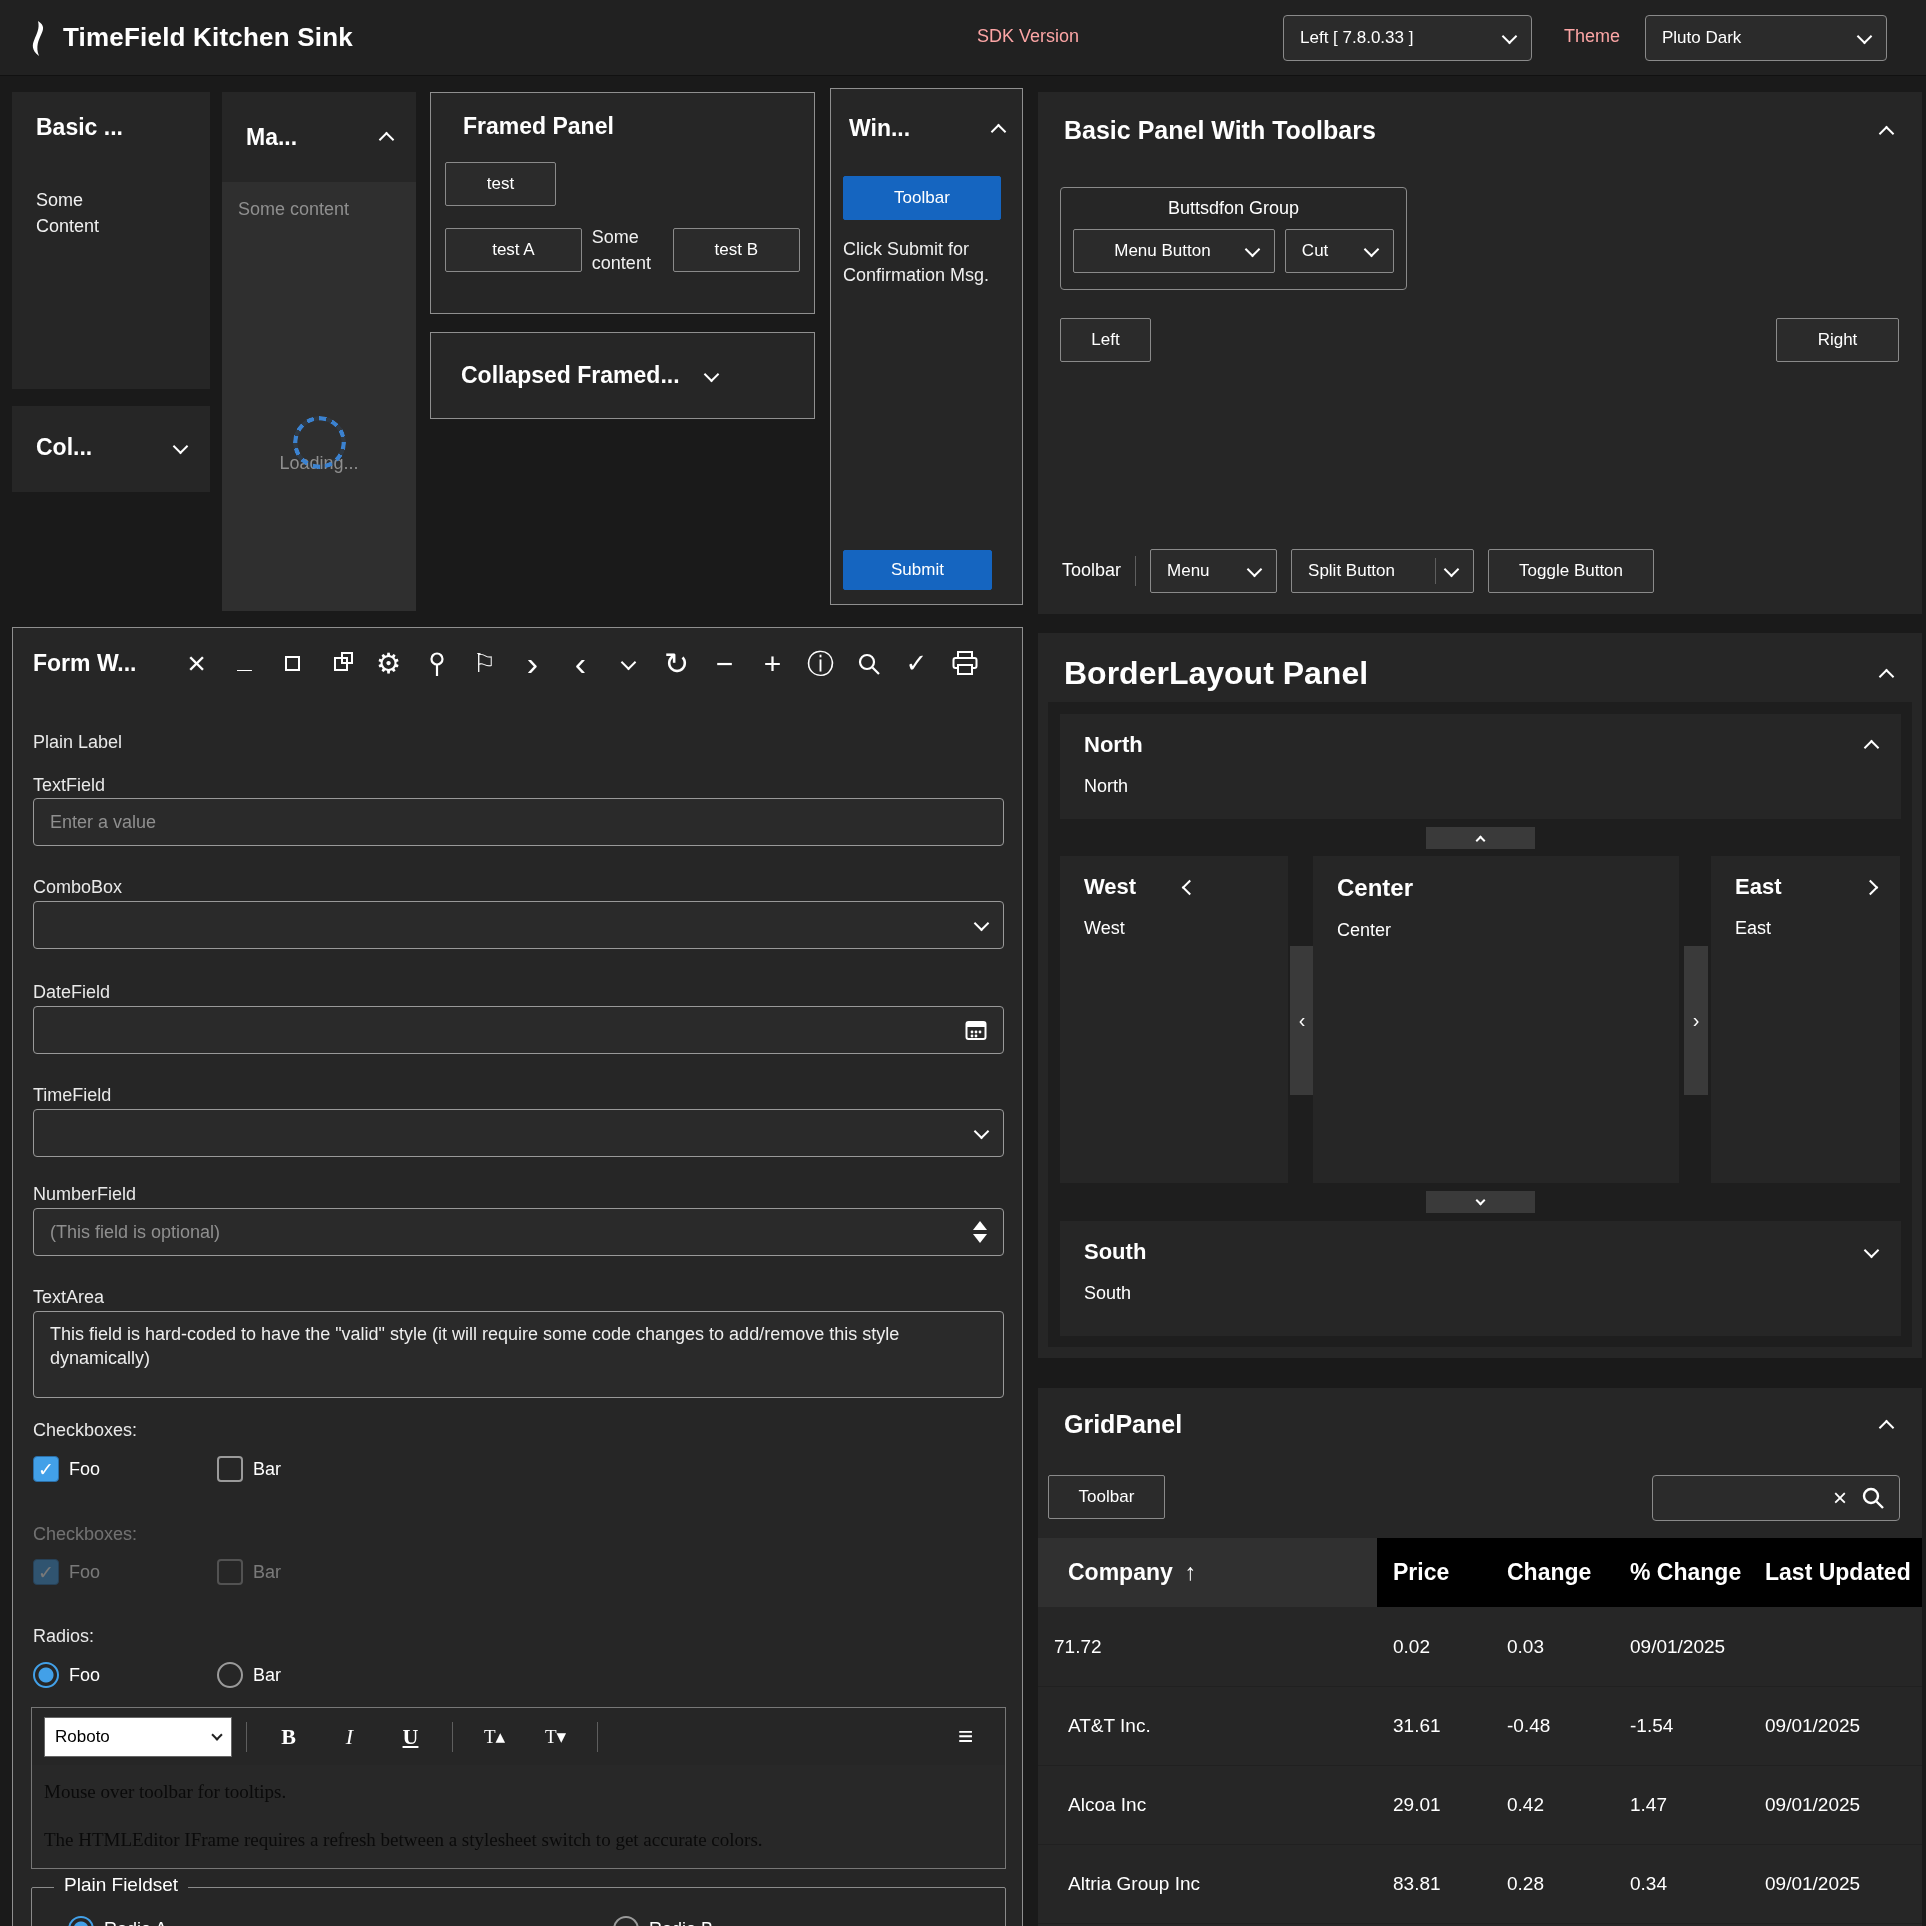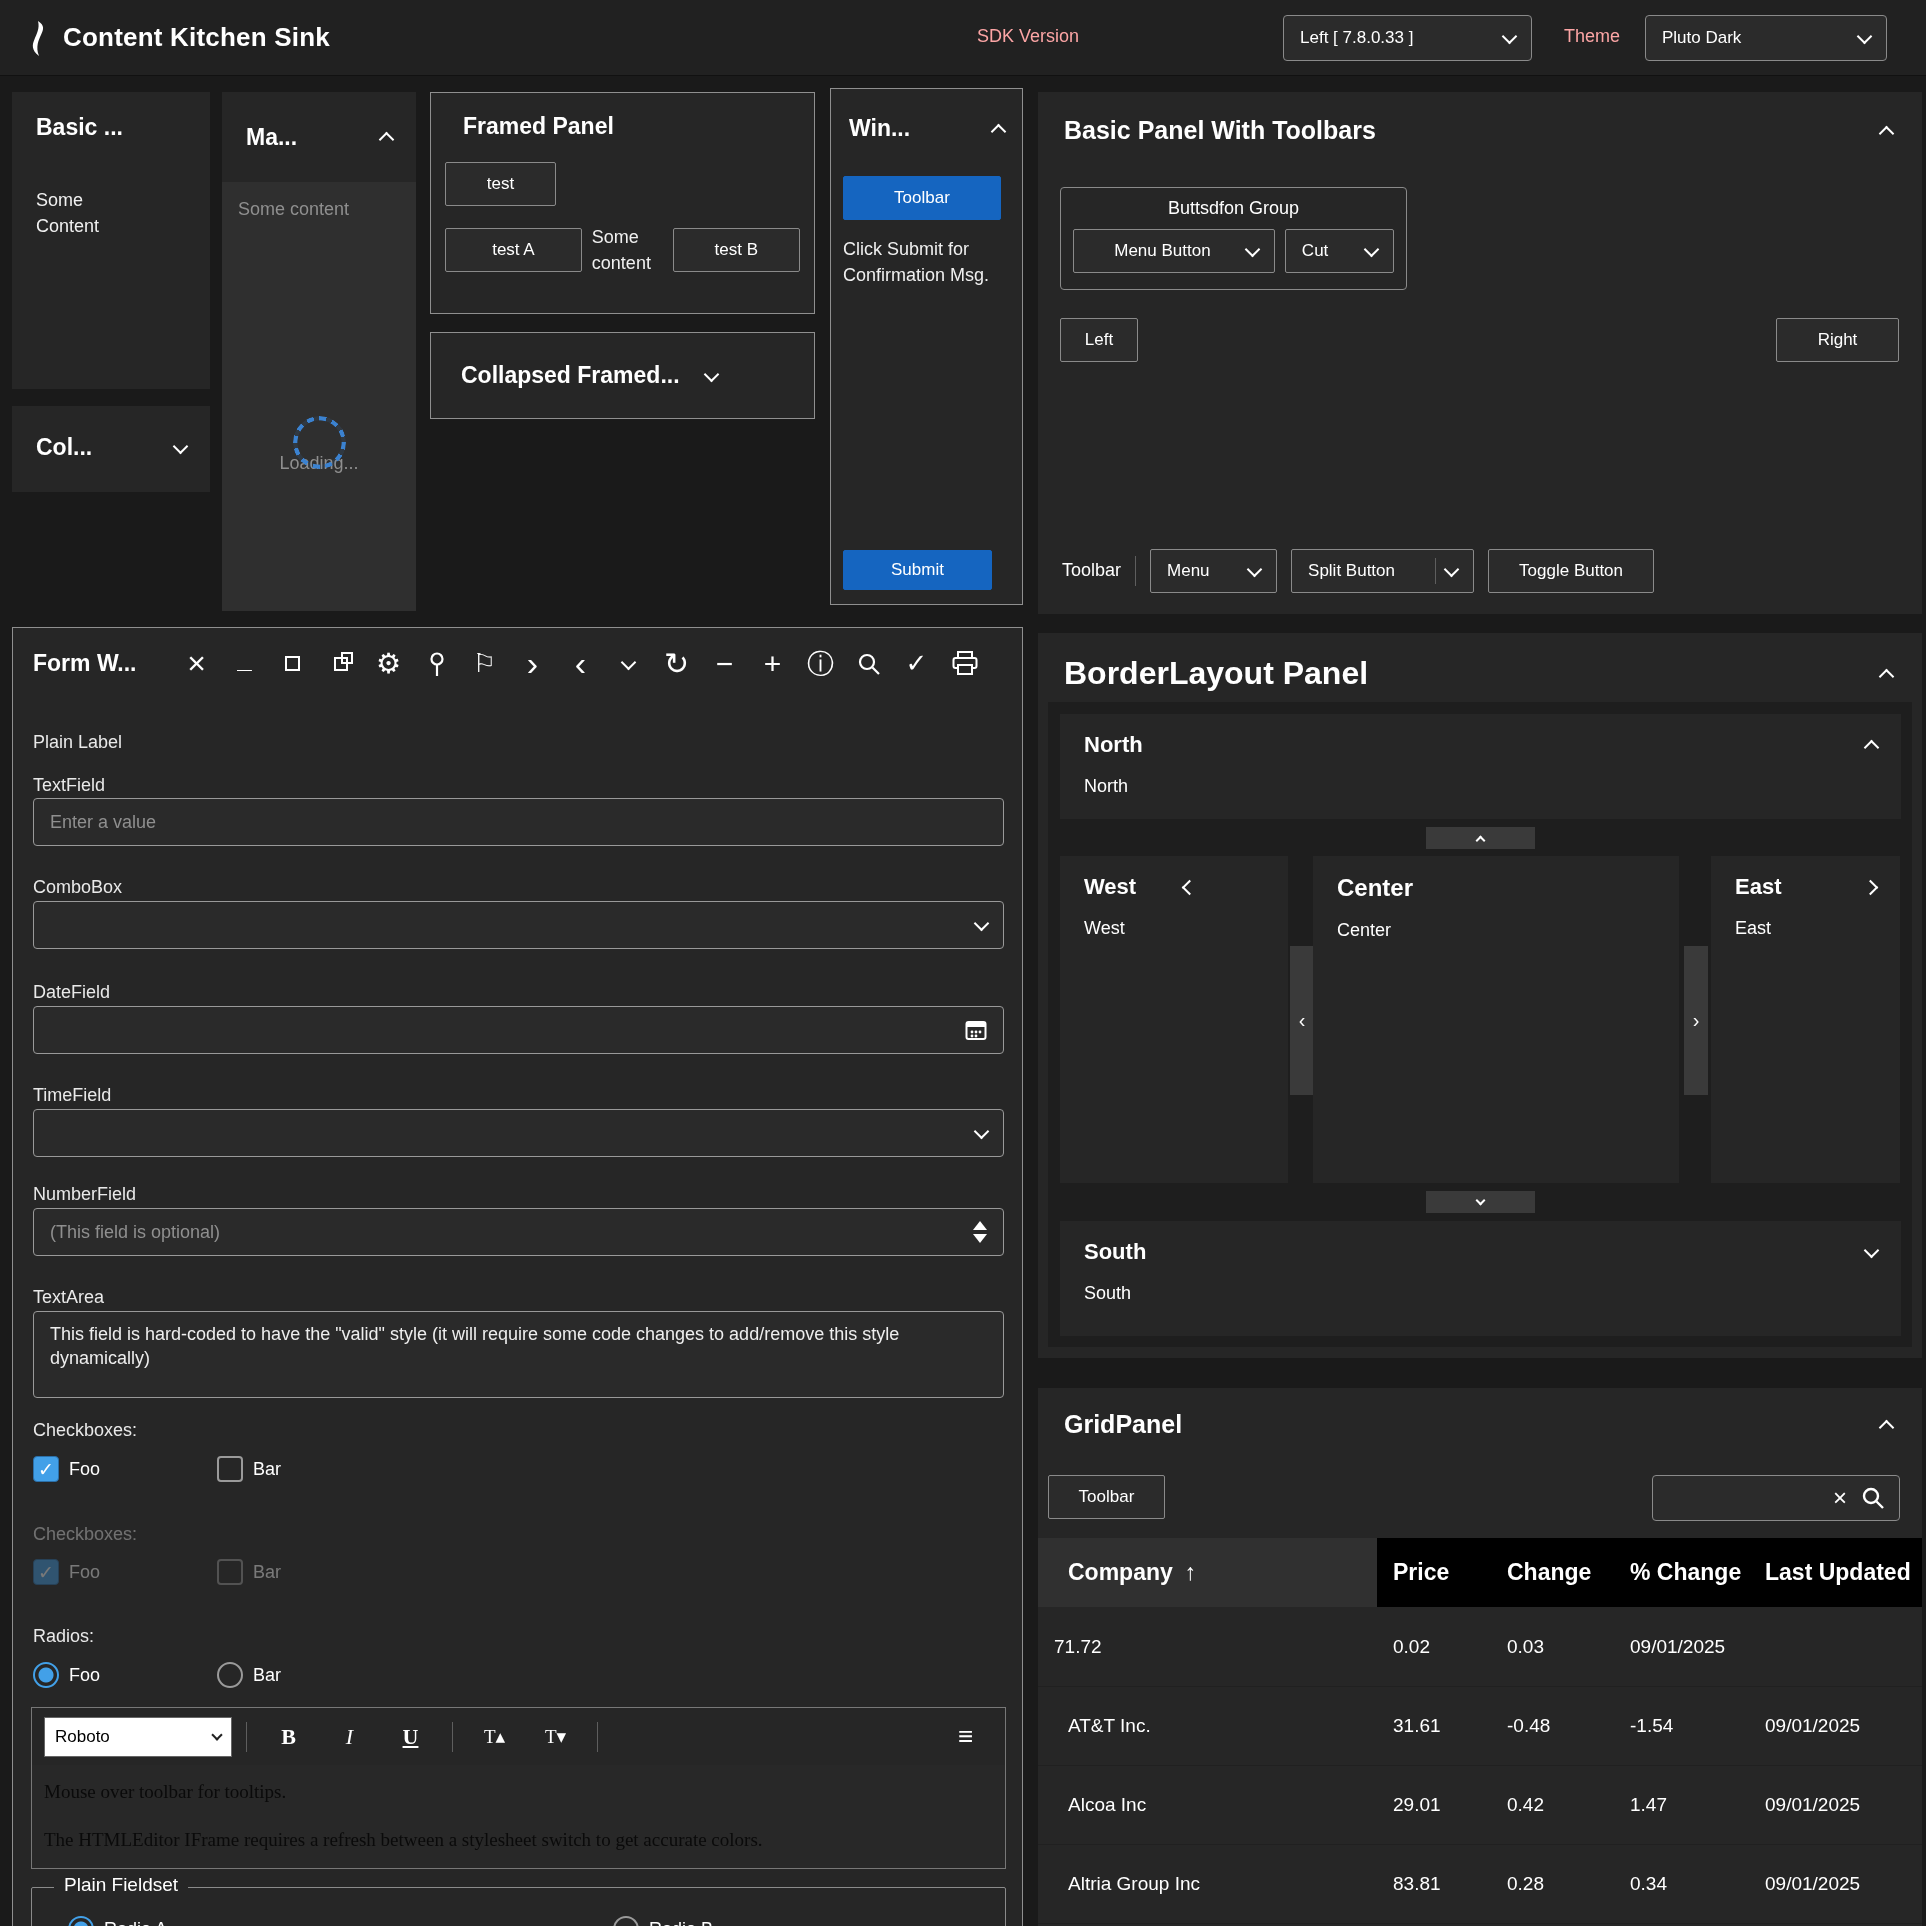--- a/index.html
+++ b/index.html
@@ -113,21 +113,21 @@
     display:flex; align-items:center; justify-content:flex-end; gap:14px; padding:0 14px; }
   #grid-search .x { font-size:24px; color:#fff; cursor:pointer; line-height:1; }
 </style>
 </head>
 <body>
 
 <div id="app-header">
   <svg class="abs" style="left:22px;top:20px;" width="34" height="38" viewBox="0 0 34 38">
     <path d="M16 1 C30 10, 10 17, 17 36 C2 24, 20 16, 16 1 Z" fill="#fff"></path>
   </svg>
-  <div class="title">Content Kitchen Sink</div>
+  <div class="title">TimeField Kitchen Sink</div>
   <div class="hlabel" style="left:977px;">SDK Version</div>
   <div class="hselect" style="left:1283px;width:249px;">
     <span>Left [ 7.8.0.33 ]</span>
     <span class="chv chv-down"></span>
   </div>
   <div class="hlabel" style="left:1564px;">Theme</div>
   <div class="hselect" style="left:1645px;width:242px;">
     <span>Pluto Dark</span>
     <span class="chv chv-down"></span>
   </div>
@@ -193,21 +193,21 @@
       <button class="btn" style="width:206px;justify-content:space-between;">
         <span style="flex:1;text-align:center;">Menu Button</span>
         <span class="chv chv-down"></span>
       </button>
       <button class="btn" style="width:111px;justify-content:space-between;">
         <span>Cut</span>
         <span class="chv chv-down"></span>
       </button>
     </div>
   </div>
-  <button class="btn abs" style="left:22px;top:226px;width:78px;">Left</button>
+  <button class="btn abs" style="left:22px;top:226px;width:91px;">Left</button>
   <button class="btn abs" style="left:738px;top:226px;width:123px;">Right</button>
   <div class="abs" style="left:0;top:447px;width:884px;height:63px;display:flex;align-items:center;gap:14px;padding:0 24px;">
     <span style="font-size:18px;">Toolbar</span>
     <span class="sep-v"></span>
     <button class="btn" style="width:127px;justify-content:space-between;">
       <span>Menu</span>
       <span class="chv chv-down"></span>
     </button>
     <button class="btn" style="width:183px;justify-content:space-between;">
       <span>Split Button</span>

